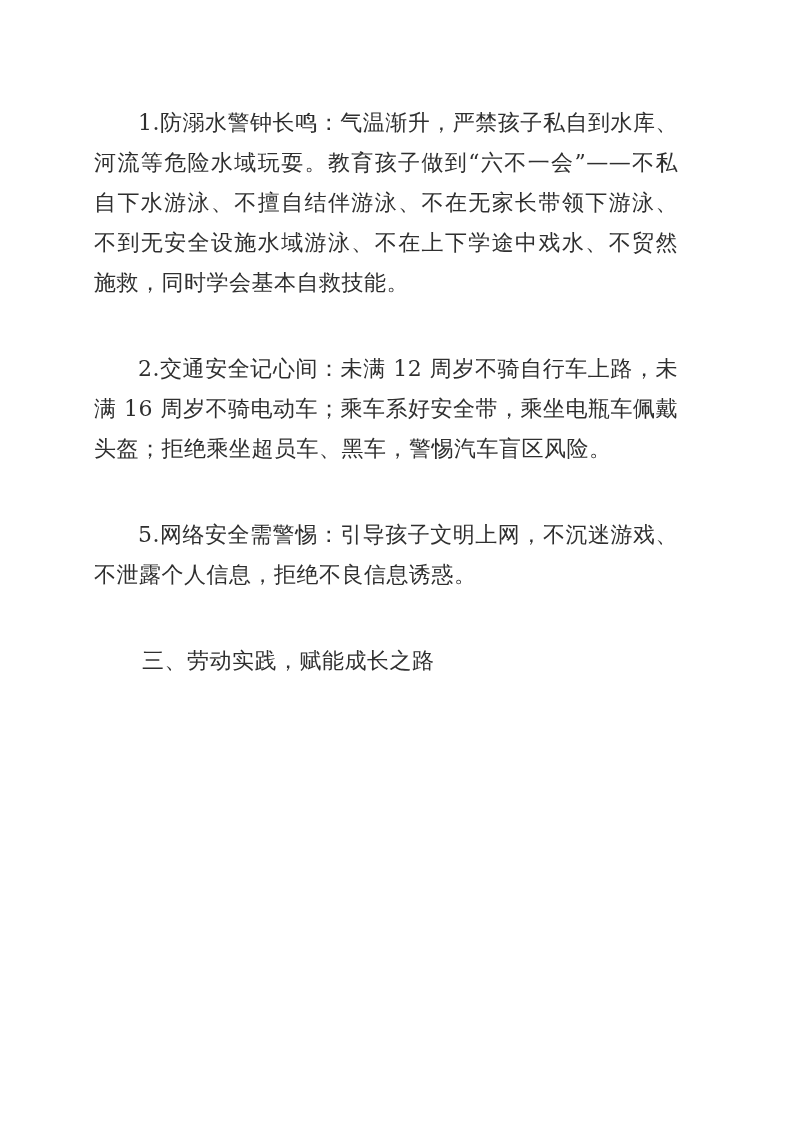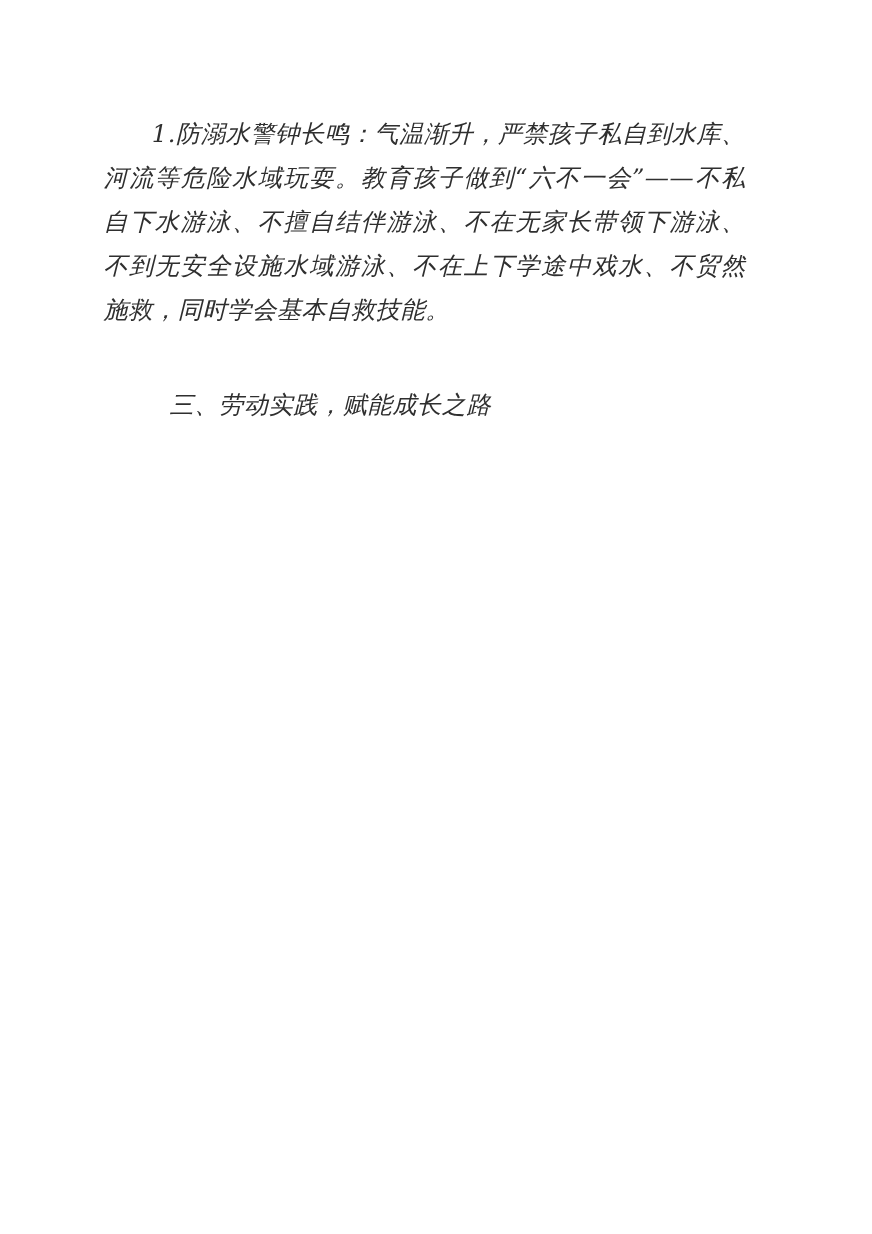--- a/index.html
+++ b/index.html
@@ -17,35 +17,36 @@
     width: 793px;
     height: 1122px;
     background: #ffffff;
     padding: 103px 115px 0 94px;
     font-family: "DejaVu Serif", "Liberation Serif", serif;
     font-size: 22px;
     line-height: 40px;
     letter-spacing: 0.5px;
     color: #2f2f2f;
     text-align: justify;
-    font-style: italic;
   }
   .para {
     margin: 0 0 46px 0;
     text-indent: 2em;
   }
   .heading {
-    margin: 16px;
+    margin: 4px;
     text-indent: 2em;
   }
 </style>
 </head>
 <body>
 
 <div class="page">
   <p class="para">1.防溺水警钟长鸣：气温渐升，严禁孩子私自到水库、河流等危险水域玩耍。教育孩子做到“六不一会”——不私自下水游泳、不擅自结伴游泳、不在无家长带领下游泳、不到无安全设施水域游泳、不在上下学途中戏水、不贸然施救，同时学会基本自救技能。</p>
 
+  <p class="para">2.交通安全记心间：未满 12 周岁不骑自行车上路，未满 16 周岁不骑电动车；乘车系好安全带，乘坐电瓶车佩戴头盔；拒绝乘坐超员车、黑车，警惕汽车盲区风险。</p>
 
 
 
+  <p class="para">5.网络安全需警惕：引导孩子文明上网，不沉迷游戏、不泄露个人信息，拒绝不良信息诱惑。</p>
 
   <p class="heading">三、劳动实践，赋能成长之路</p>
 </div>
 
 </body></html>

